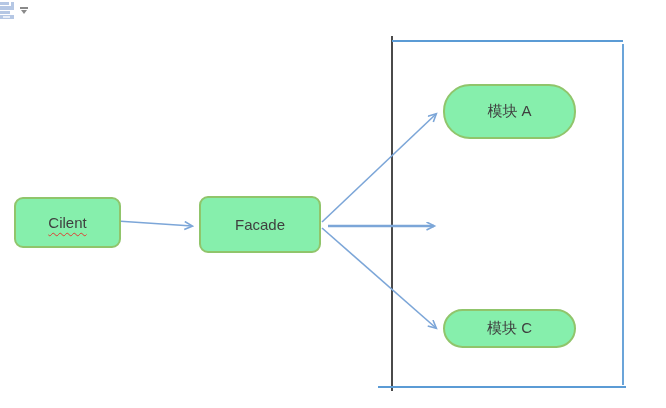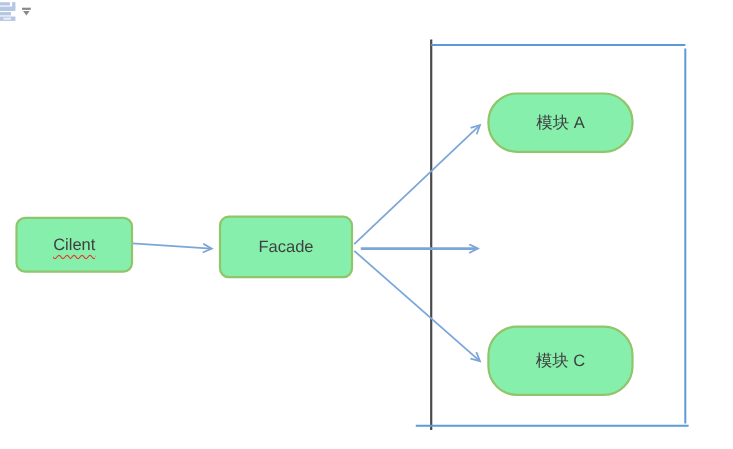--- a/index.html
+++ b/index.html
@@ -96,17 +96,17 @@
 
   <div class="node rounded" style="left:199px; top:196px; width:122px; height:57px;">
     <span class="label">Facade</span>
   </div>
 
   <div class="node stadium" style="left:443px; top:84px;  width:133px; height:55px;">
     <span class="label">模块 A</span>
   </div>
 
 
-  <div class="node stadium" style="left:443px; top:296px; width:133px; height:64px;">
+  <div class="node stadium" style="left:443px; top:309px; width:133px; height:39px;">
     <span class="label">模块 C</span>
   </div>
 
 </div>
 
 </body></html>

